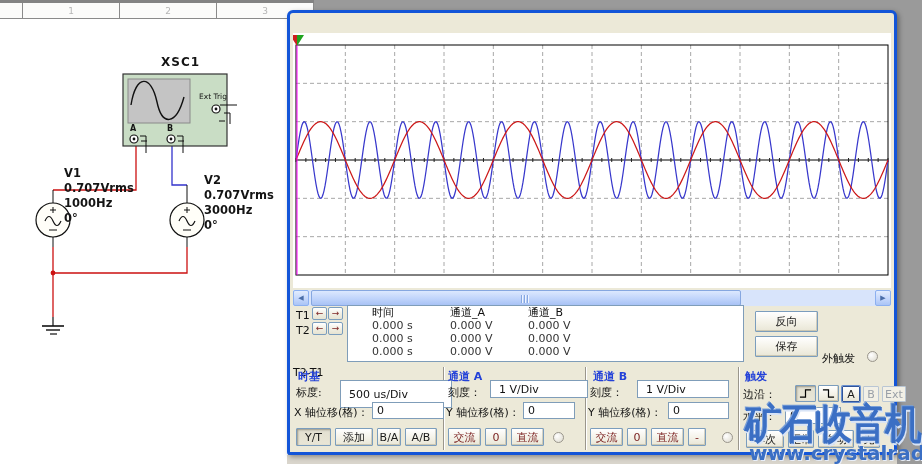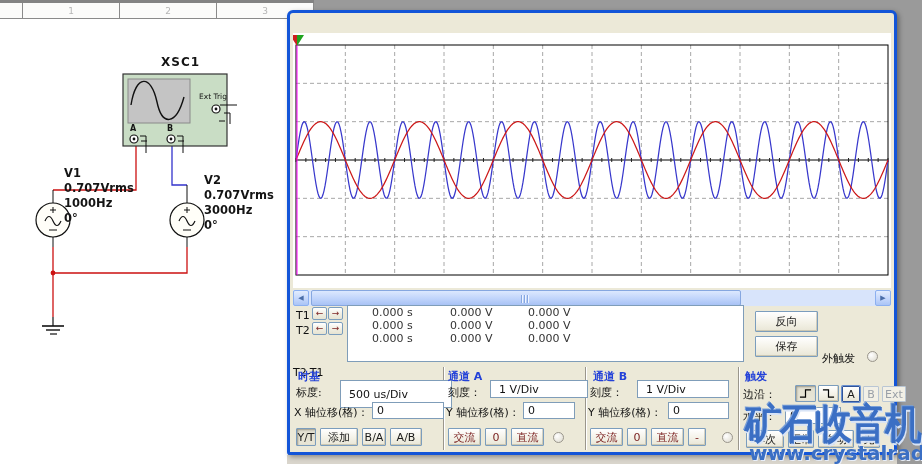--- a/index.html
+++ b/index.html
@@ -269,20 +269,25 @@
     </div>
 
     <div class="tlabel" style="left:6px;top:296px;">T1</div>
     <div class="tlabel" style="left:6px;top:311px;">T2</div>
     <div class="tlabel" style="left:3px;top:329px;margin-top:24px;">T2-T1</div>
     <div class="abtn" style="left:22px;top:294px;">←</div>
     <div class="abtn" style="left:38px;top:294px;">→</div>
     <div class="abtn" style="left:22px;top:309px;">←</div>
     <div class="abtn" style="left:38px;top:309px;">→</div>
     <div class="cursor-box" id="cursor-box">
+        <div class="crow chead">
+          <span>时间</span>
+          <span>通道_A</span>
+          <span>通道_B</span>
+        </div>
         <div class="crow">
           <span>0.000 s</span>
           <span>0.000 V</span>
           <span>0.000 V</span>
         </div>
         <div class="crow">
           <span>0.000 s</span>
           <span>0.000 V</span>
           <span>0.000 V</span>
         </div>
@@ -301,21 +306,21 @@
     <div class="groove-v" style="left:153px;top:354px;height:83px;"></div>
     <div class="groove-v" style="left:295px;top:354px;height:83px;"></div>
     <div class="groove-v" style="left:448px;top:354px;height:83px;"></div>
 
     <div class="sect-title" style="left:8px;top:356px;">时基</div>
     <div class="lbl" style="left:6px;top:372px;">标度:</div>
     <input class="xinput" style="left: 50px; top: 367px; width: 112px; height: 28px;" value="500 us/Div">
     <div class="lbl" style="left:4px;top:392px;">X 轴位移(格)：</div>
     <input class="xinput" style="left: 82px; top: 389px; width: 72px; height: 17px; padding-left: 4px;" value="0">
     <div class="row-btns" id="tb-btns" style="left:6px;top:415px;">
-        <div class="btn active" style="width: 20px; height: 100%;">Y/T</div>
+        <div class="btn active" style="width: 35px; height: 100%;">Y/T</div>
         <div class="btn " style="width: 38px; height: 100%;">添加</div>
         <div class="btn " style="width: 24px; height: 100%;">B/A</div>
         <div class="btn " style="width: 32px; height: 100%;">A/B</div>
       </div>
 
     <div class="sect-title" style="left:158px;top:356px;">通道 A</div>
     <div class="lbl" style="left:158px;top:372px;">刻度：</div>
     <input class="xinput" style="left: 200px; top: 367px; width: 98px; height: 18px;" value="1 V/Div">
     <div class="lbl" style="left:156px;top:392px;">Y 轴位移(格)：</div>
     <input class="xinput" style="left: 233px; top: 389px; width: 52px; height: 17px; padding-left: 4px;" value="0">

